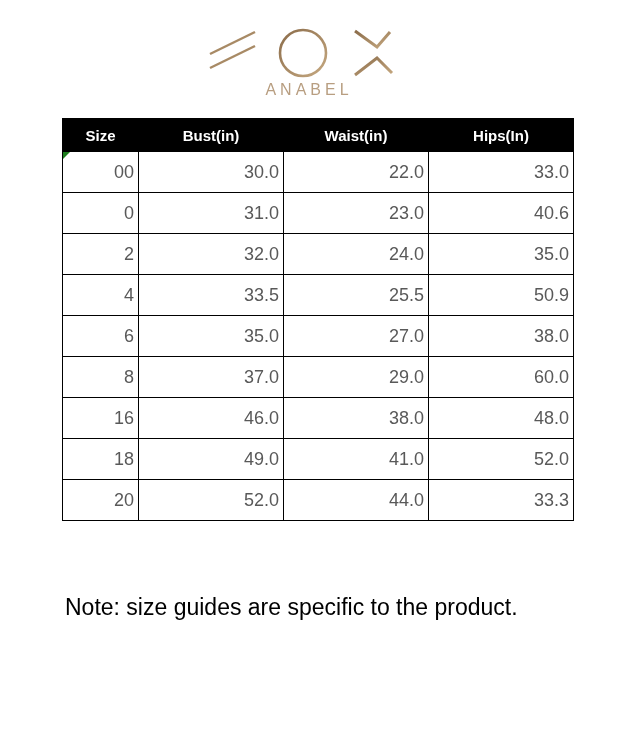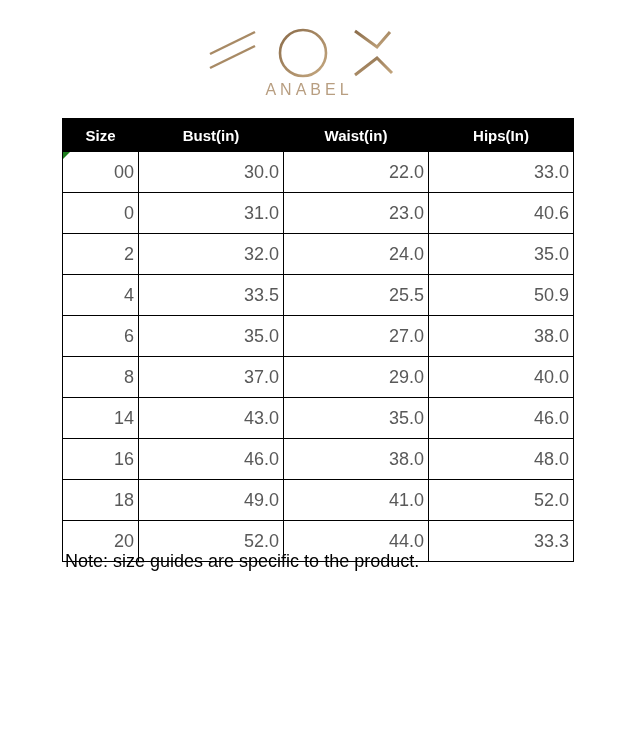--- a/index.html
+++ b/index.html
@@ -48,22 +48,22 @@
   }
   td.col-size{text-align:left;padding-left:3px;position:relative;}
   td.col-num{text-align:center;}
   .flag{
     position:absolute;top:0;left:0;width:0;height:0;
     border-top:7px solid var(--flag-green);
     border-right:7px solid transparent;
   }
 
   .note-text{
-    position:absolute;left:65px;top:551px;
-    font-size:18px;color:var(--note-fg);
+    position:absolute;left:65px;top:594px;
+    font-size:23px;color:var(--note-fg);
   }
 </style>
 </head>
 <body>
 
 <div class="canvas">
 
   <svg class="logo-svg" width="192" height="56" viewBox="0 0 192 56" role="img" aria-label="NOX">
     <defs>
       <linearGradient id="goldGrad" x1="0" y1="0" x2="1" y2="1">
@@ -133,27 +133,21 @@
         <tr>
           <td class="col-size">6</td>
           <td class="col-num">35.0</td>
           <td class="col-num">27.0</td>
           <td class="col-num">38.0</td>
         </tr>
         <tr>
           <td class="col-size">8</td>
           <td class="col-num">37.0</td>
           <td class="col-num">29.0</td>
-          <td class="col-num">40.0</td>
-        </tr>
-        <tr>
-          <td class="col-size">14</td>
-          <td class="col-num">43.0</td>
-          <td class="col-num">35.0</td>
-          <td class="col-num">46.0</td>
+          <td class="col-num">60.0</td>
         </tr>
         <tr>
           <td class="col-size">16</td>
           <td class="col-num">46.0</td>
           <td class="col-num">38.0</td>
           <td class="col-num">48.0</td>
         </tr>
         <tr>
           <td class="col-size">18</td>
           <td class="col-num">49.0</td>

